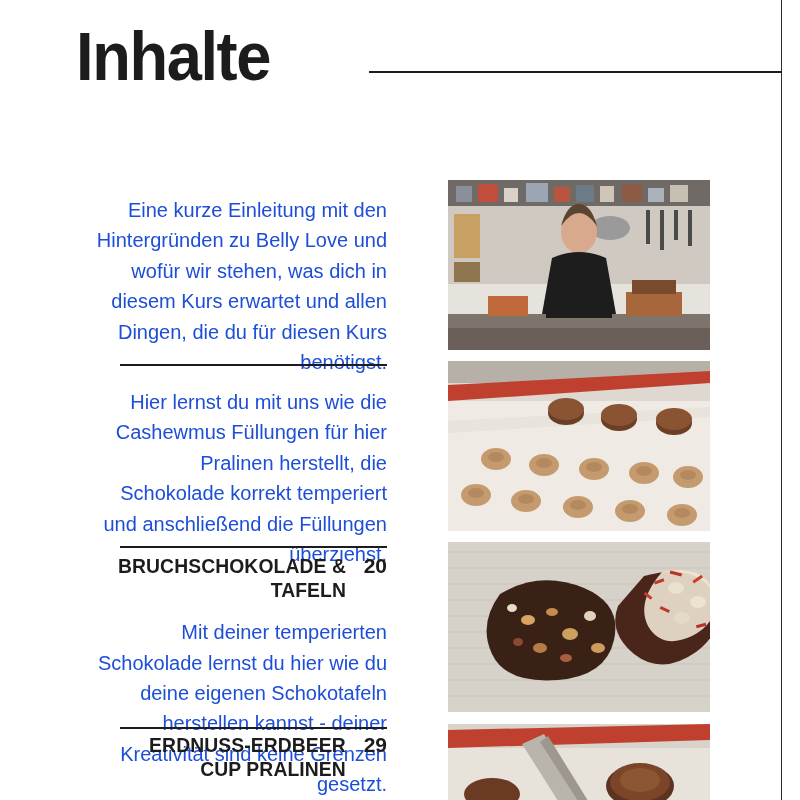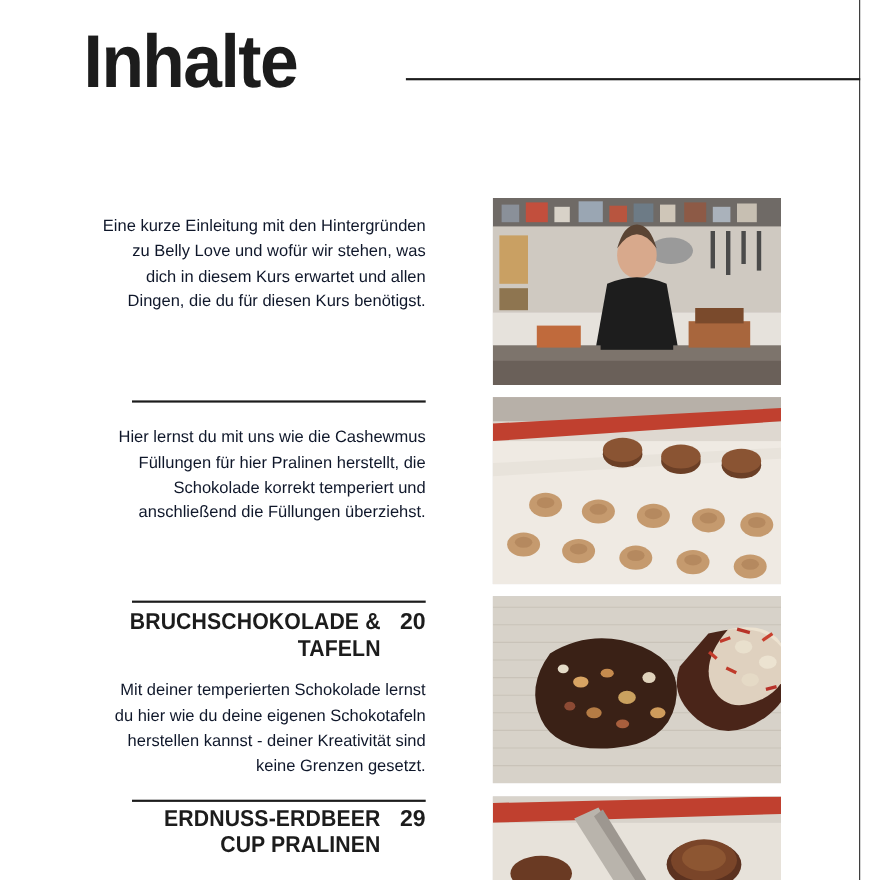--- a/index.html
+++ b/index.html
@@ -102,23 +102,23 @@
     font-family: "Liberation Sans", sans-serif;
     font-weight: bold;
     font-size: 21px;
     color: #1c1c1c;
     min-width: 28px;
     text-align: right;
   }
   .entry-desc {
     margin-top: 15px;
     font-family: "Liberation Sans", sans-serif;
-    font-size: 15px;
+    font-size: 20px;
     line-height: 1.52;
-    color: #0f172a;
+    color: #1d4ed8;
     text-align: right;
   }
   .entry-rule {
     position: absolute;
     left: 88px;
     width: 267px;
     height: 1.5px;
     background: #1c1c1c;
   }
   .entry-photo {

